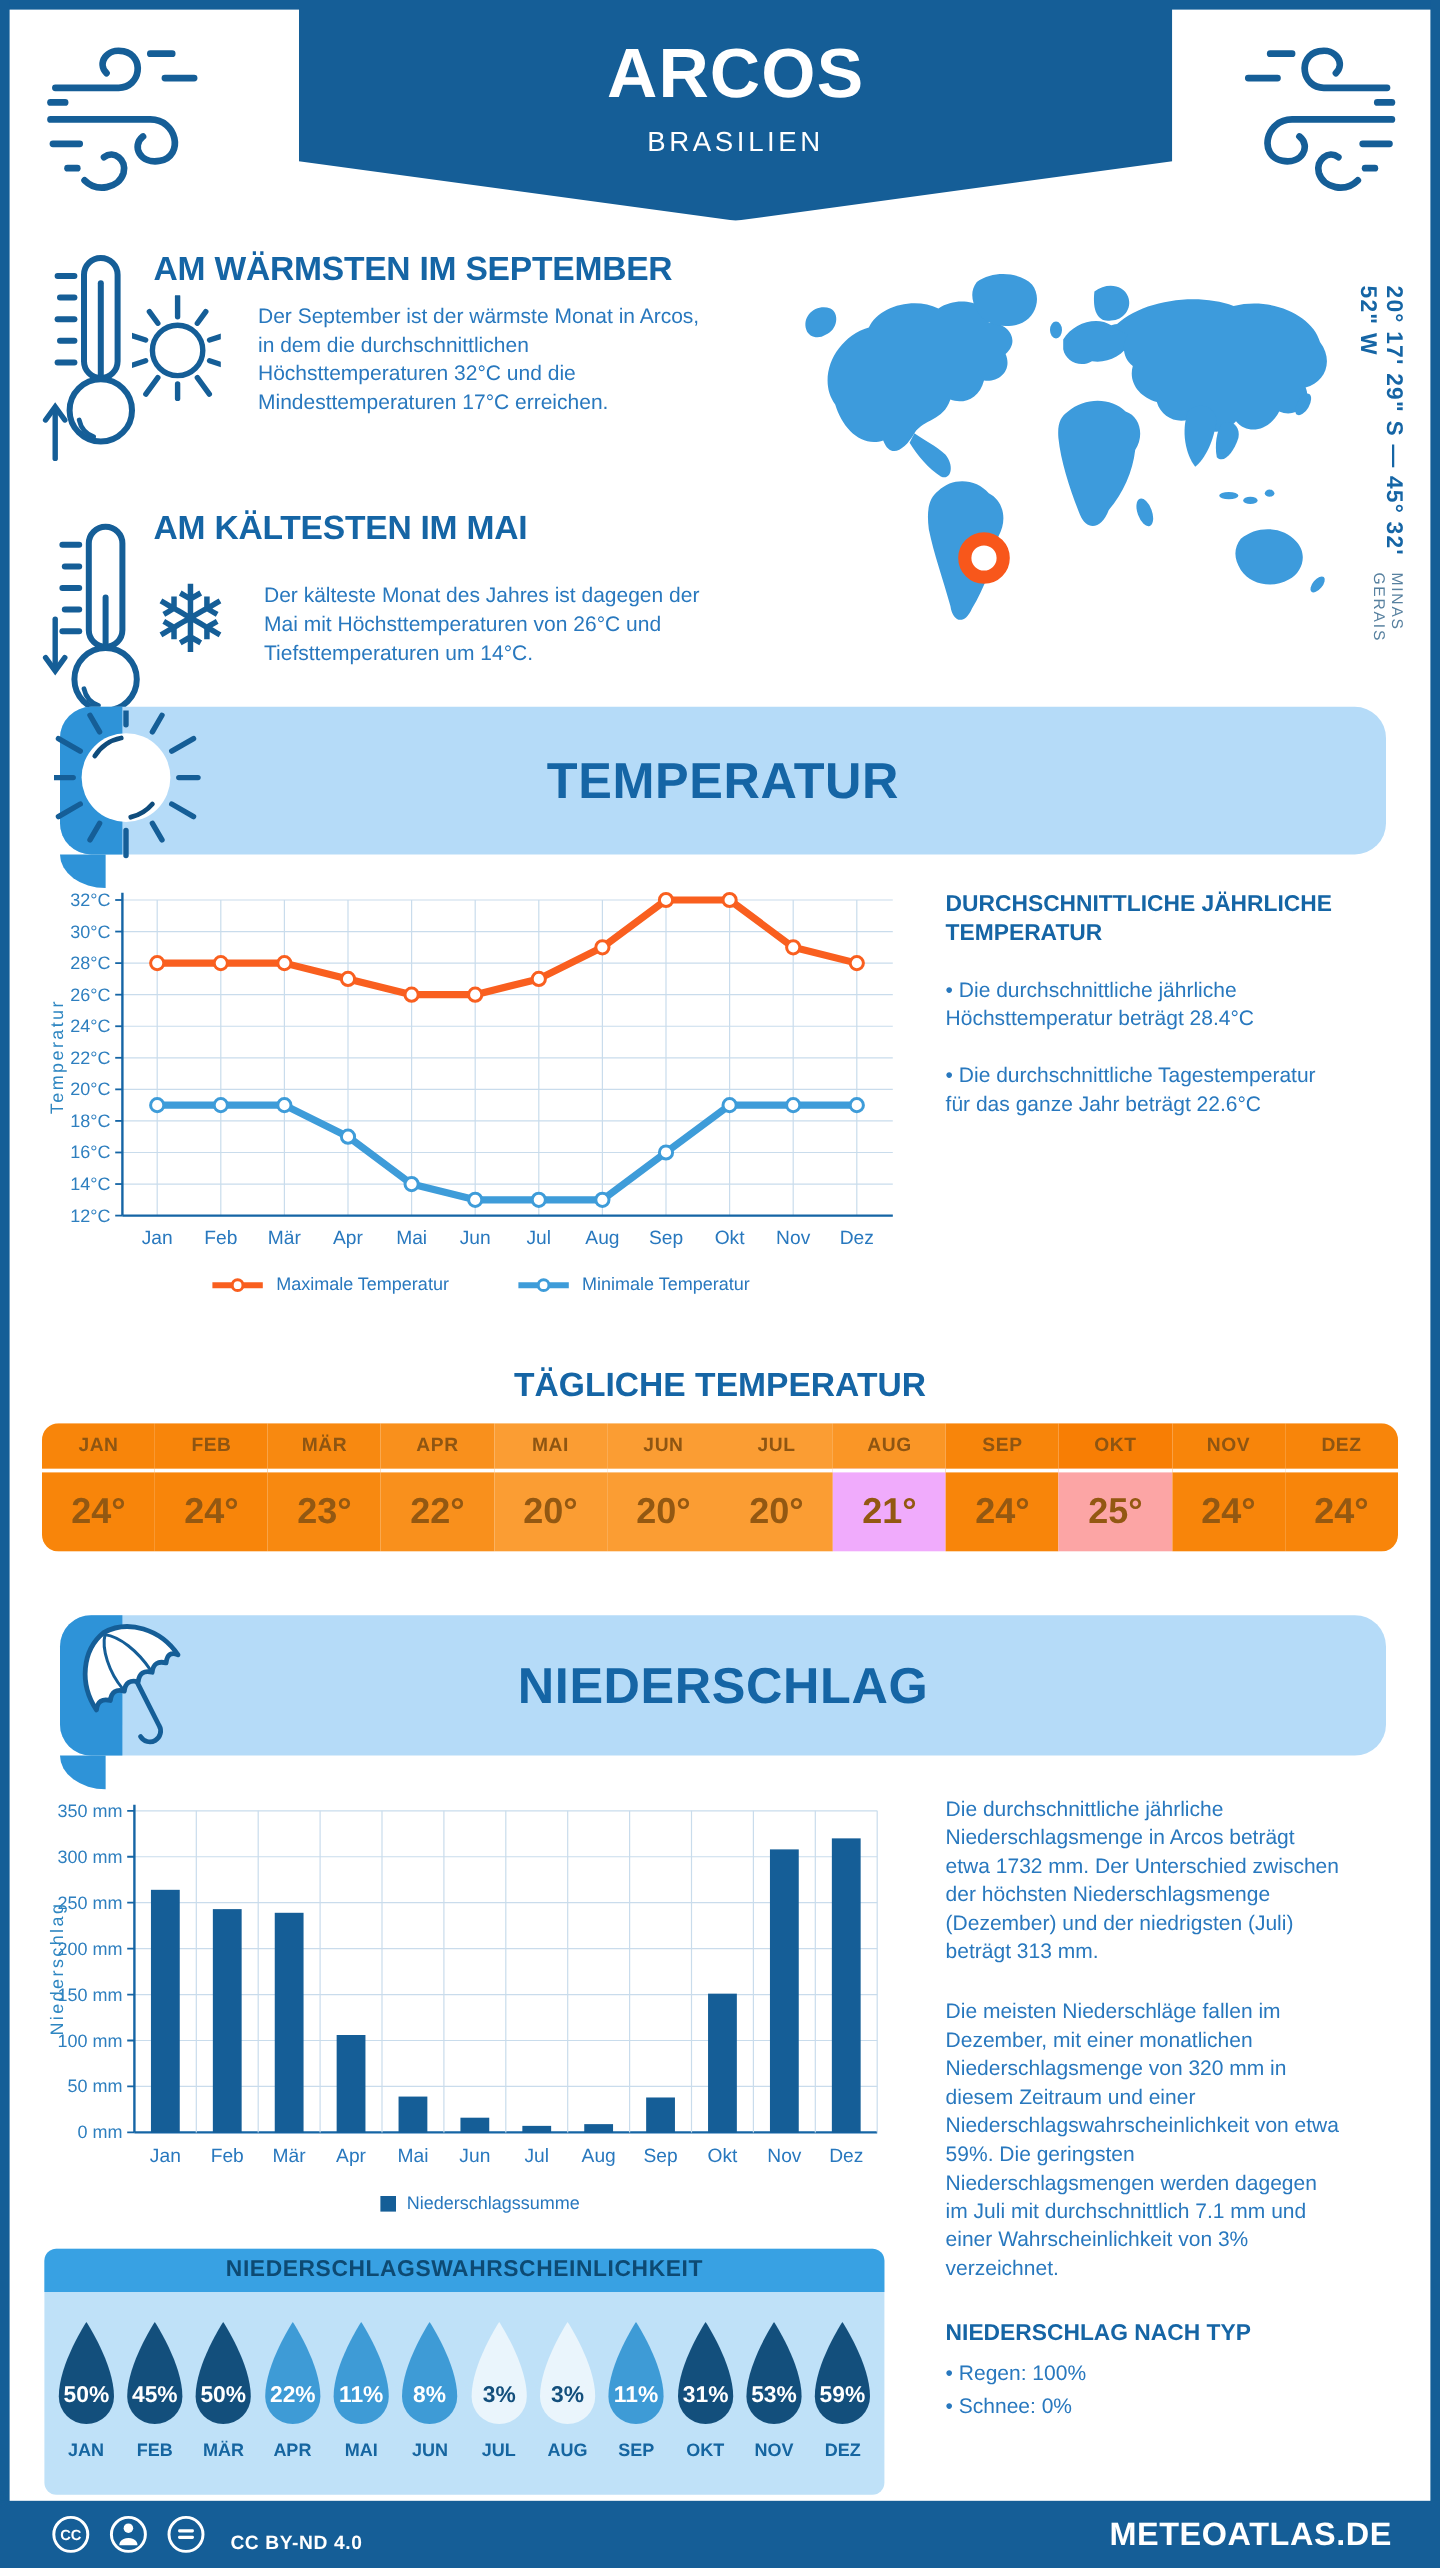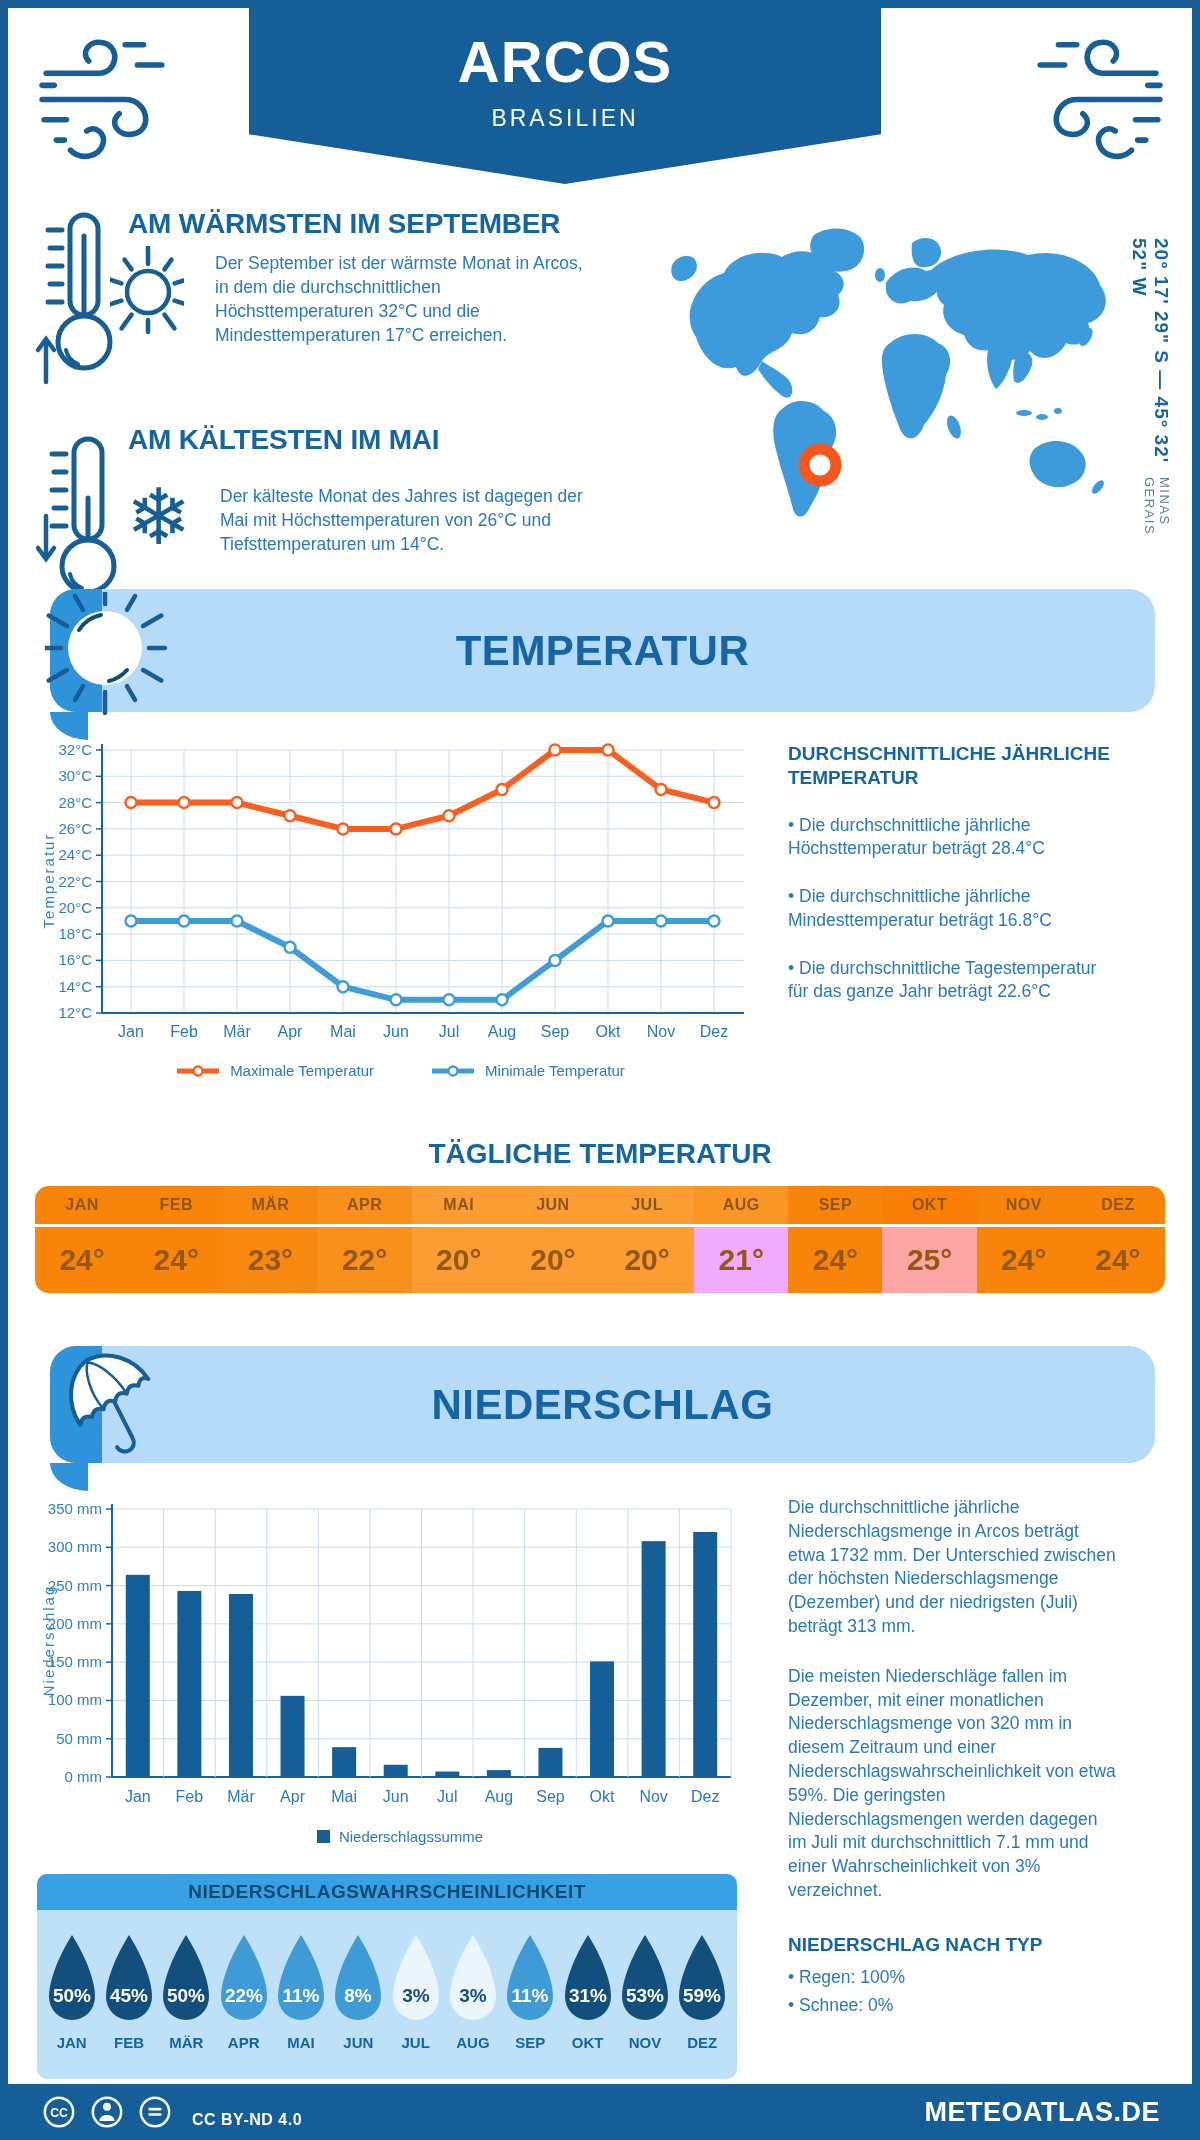--- a/index.html
+++ b/index.html
@@ -5,21 +5,21 @@
   * { box-sizing: border-box; margin: 0; padding: 0; }
   body { margin: 0; background: #e8e8e8; font-family: "Liberation Sans", "DejaVu Sans", sans-serif; }
   .page { position: relative; width: 1200px; height: 2140px; background: #fff; overflow: hidden; margin: 0 auto; }
 
   
   .edge-top  { position:absolute; top:0; left:0; right:0; height:8px; background:#155E97; z-index:5;}
   .edge-left { position:absolute; top:0; left:0; bottom:0; width:8px; background:#155E97; z-index:5;}
   .edge-right{ position:absolute; top:0; right:0; bottom:0; width:8px; background:#155E97; z-index:5;}
 
   
-  .banner { position:absolute; left:249px; top:0; width:632px; height:184px; background:#155E97;
+  .banner { position:absolute; left:249px; top:0; width:728px; height:184px; background:#155E97;
             clip-path: polygon(0 0, 100% 0, 100% 73%, 50% 100%, 0 73%); text-align:center; color:#fff; z-index:6;}
   .banner .title { margin-top:28px; font-size:58px; font-weight:bold; letter-spacing:1px; }
   .banner .subtitle { margin-top:10px; font-size:23px; letter-spacing:3px; }
   .wind { position:absolute; top:28px; width:142px; height:138px; z-index:6;}
   .wind.left { left:36px; }
   .wind.right { right:34px; transform: scaleX(-1); }
   .wind path { stroke:#155E97; stroke-width:5.5; fill:none; stroke-linecap:round; }
 
   
   .hl-title { position:absolute; font-size:28px; font-weight:bold; color:#1565A5; letter-spacing:-0.2px; }
@@ -316,21 +316,20 @@
           <circle cx="23" cy="6" r="4.5" fill="#fff" stroke="#3E9CD9" stroke-width="2.5"></circle>
         </svg>
         <span>Minimale Temperatur</span>
       </div>
     </div>
 
   <div style="position:absolute;left:788px;top:742px;width:332px;">
     <div class="col-head">DURCHSCHNITTLICHE JÄHRLICHE TEMPERATUR</div>
     <ul class="plain" id="annual-bullets">
         <li>Die durchschnittliche jährliche Höchsttemperatur beträgt 28.4°C</li>
-        <li>Die durchschnittliche jährliche Mindesttemperatur beträgt 16.8°C</li>
         <li>Die durchschnittliche Tagestemperatur für das ganze Jahr beträgt 22.6°C</li>
       </ul>
   </div>
 
   <div class="daily-title">TÄGLICHE TEMPERATUR</div>
   <div class="daily-table" id="daily-table">
       <div class="daily-h" style="background: rgb(248, 133, 10);">JAN</div>
       <div class="daily-h" style="background: rgb(248, 133, 10);">FEB</div>
       <div class="daily-h" style="background: rgb(248, 137, 16);">MÄR</div>
       <div class="daily-h" style="background: rgb(249, 144, 28);">APR</div>

